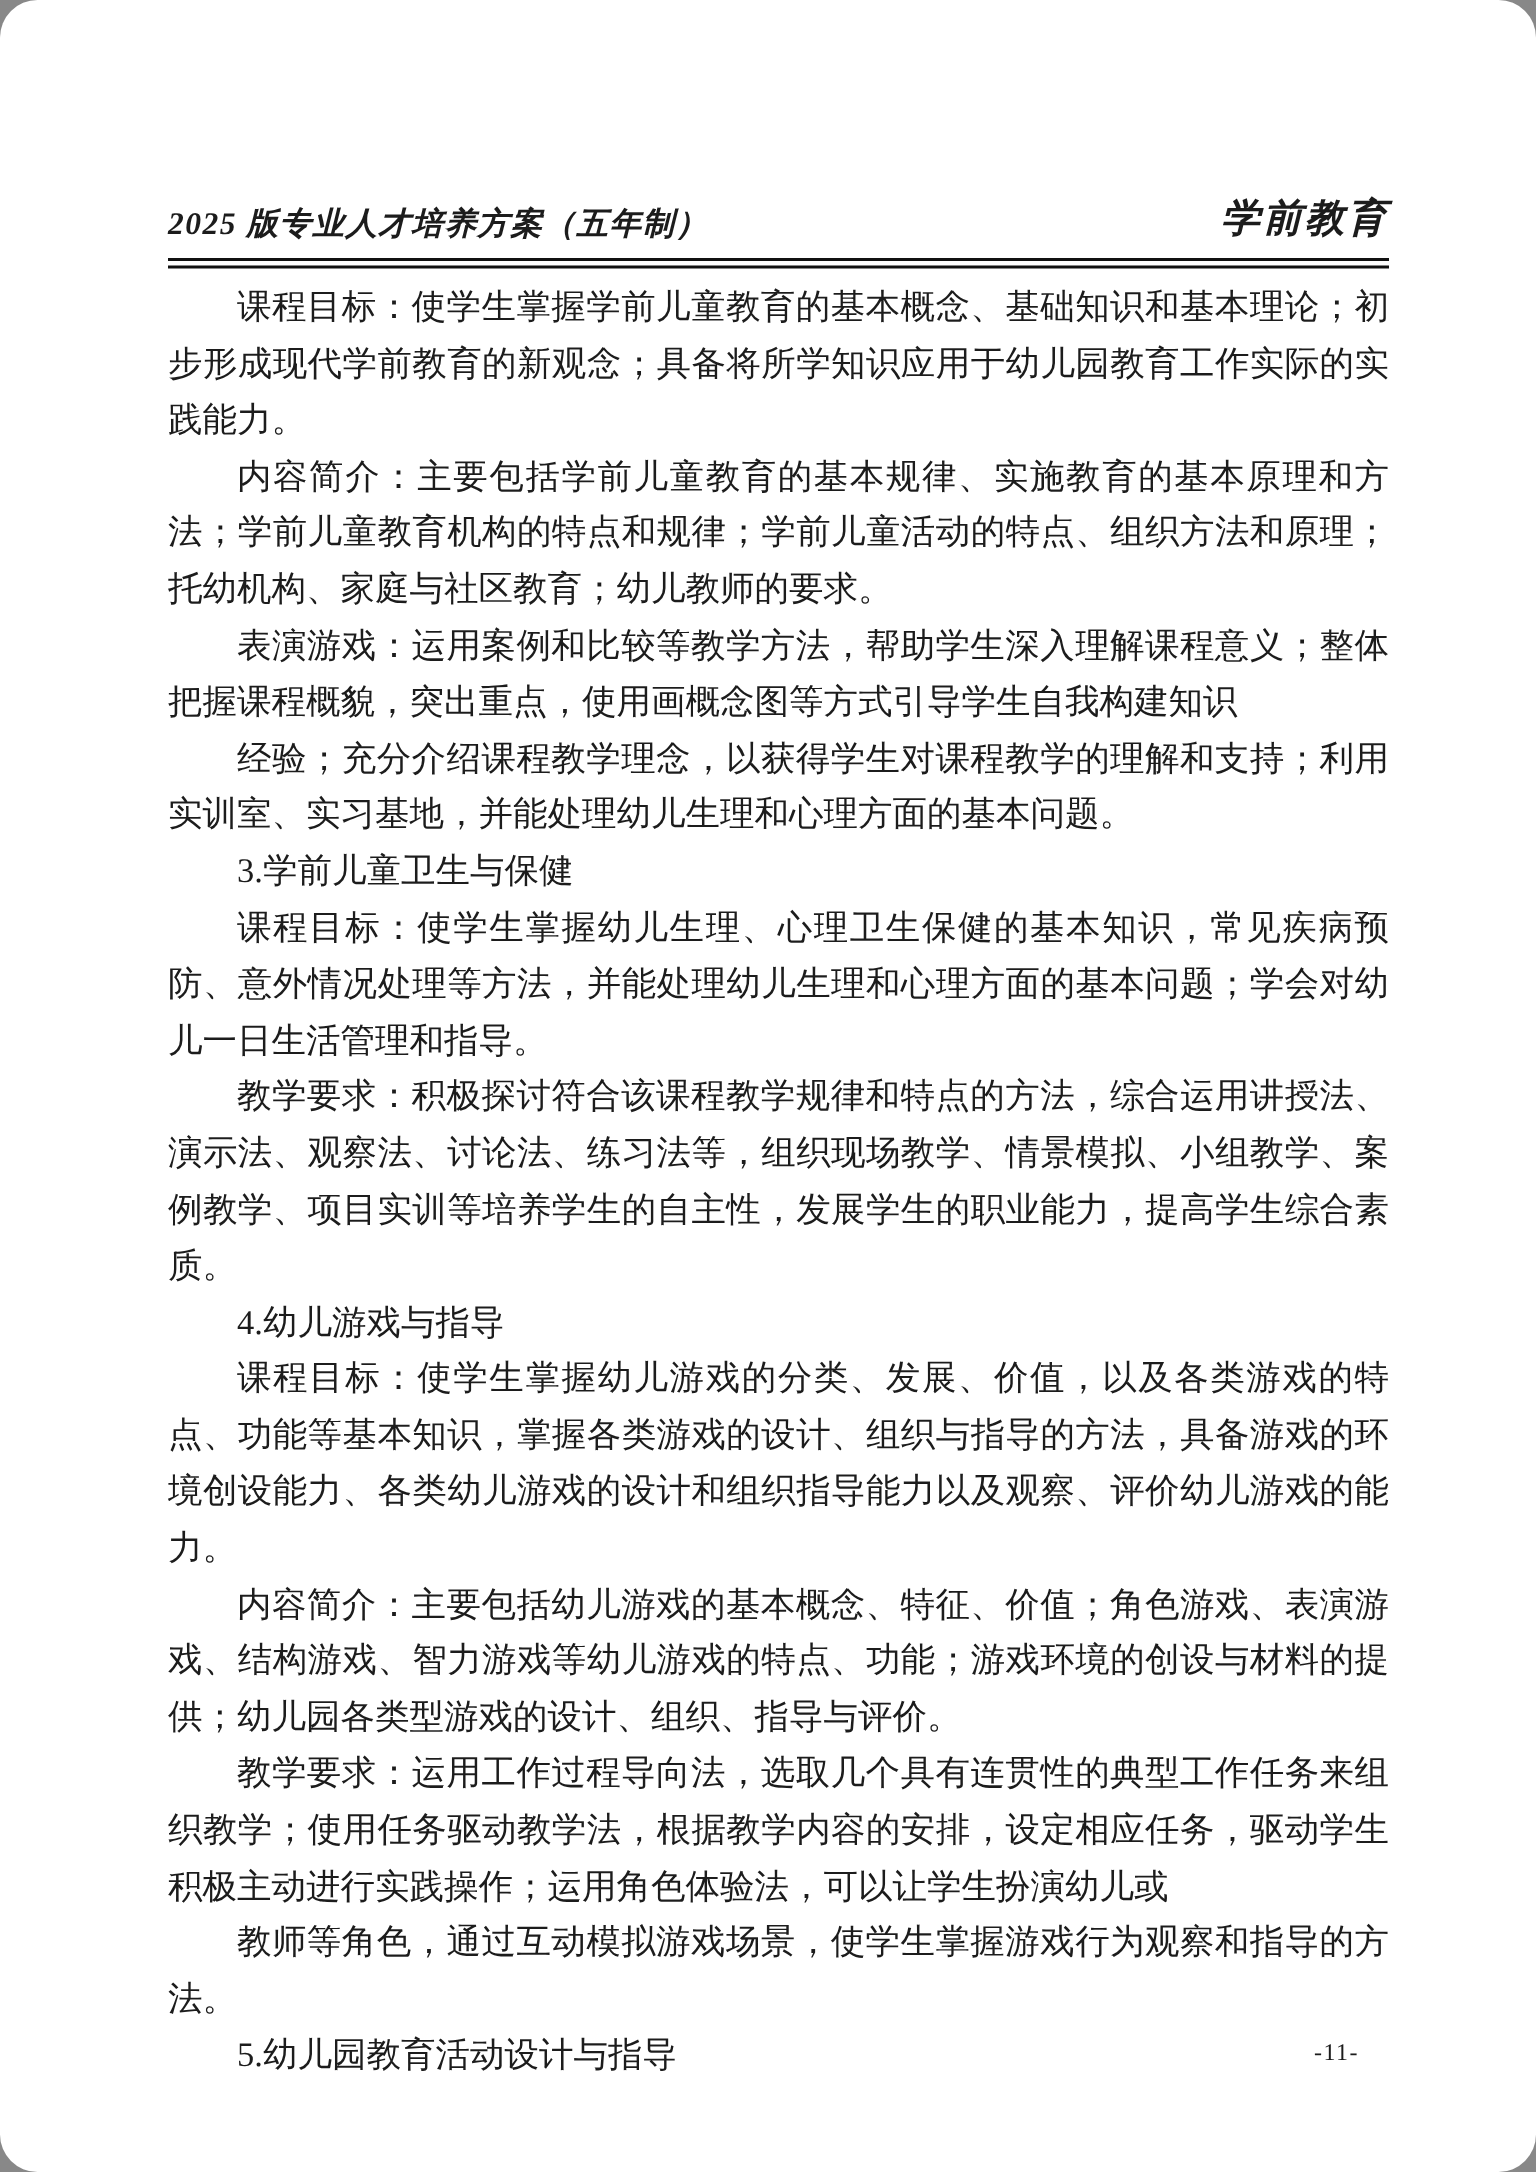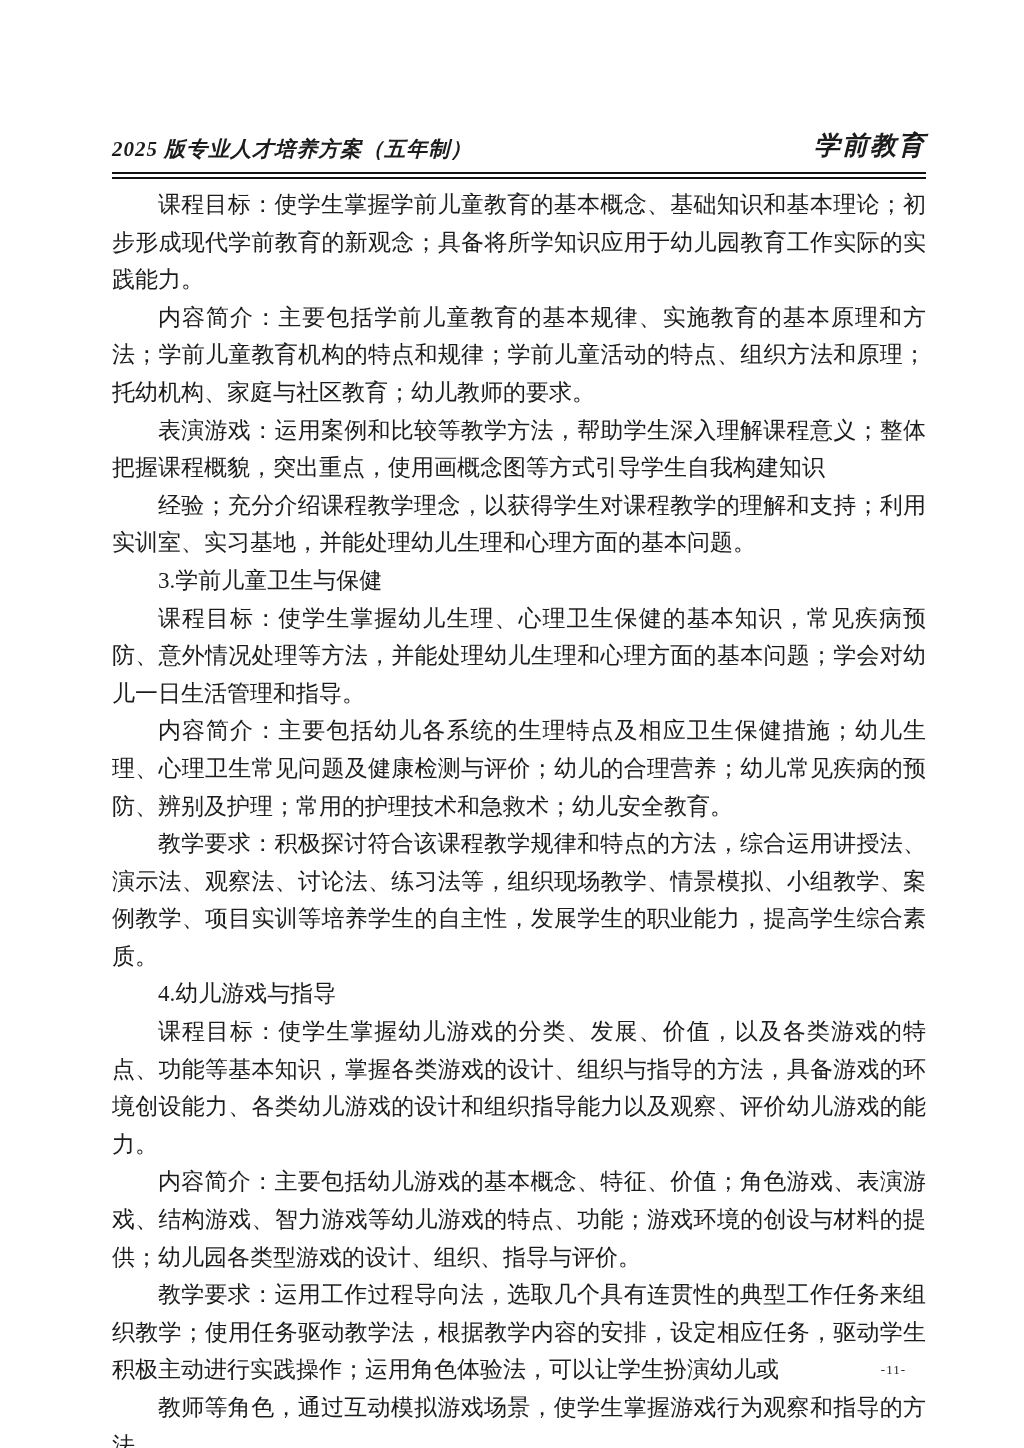--- a/index.html
+++ b/index.html
@@ -8,20 +8,21 @@
     font-family: "Liberation Serif", "DejaVu Serif", serif;
   }
   .page {
     position: relative;
     width: 1024px;
     height: 1448px;
     margin: 0 auto;
     background: #ffffff;
     color: #1c1c1c;
     overflow: hidden;
+    border-radius: 25px;
   }
   .header {
     position: absolute;
     top: 128px;
     left: 112px;
     right: 98px;
     display: flex;
     justify-content: space-between;
     align-items: flex-end;
     padding-bottom: 9px;
@@ -50,42 +51,41 @@
     text-justify: inter-ideograph;
   }
   .content p {
     text-indent: 2em;
     margin: 0;
   }
   .page-number {
     position: absolute;
     bottom: 70px;
     right: 118px;
-    font-size: 13px;
+    font-size: 16px;
     letter-spacing: 1px;
   }
 </style>
 </head>
 <body>
 
 <div class="page">
 
   <div class="header">
     <span class="header-title-left">2025 版专业人才培养方案（五年制）</span>
     <span class="header-title-right">学前教育</span>
   </div>
 
   <div class="content">
     <p>课程目标：使学生掌握学前儿童教育的基本概念、基础知识和基本理论；初步形成现代学前教育的新观念；具备将所学知识应用于幼儿园教育工作实际的实践能力。</p>
     <p>内容简介：主要包括学前儿童教育的基本规律、实施教育的基本原理和方法；学前儿童教育机构的特点和规律；学前儿童活动的特点、组织方法和原理；托幼机构、家庭与社区教育；幼儿教师的要求。</p>
     <p>表演游戏：运用案例和比较等教学方法，帮助学生深入理解课程意义；整体把握课程概貌，突出重点，使用画概念图等方式引导学生自我构建知识</p>
     <p>经验；充分介绍课程教学理念，以获得学生对课程教学的理解和支持；利用实训室、实习基地，并能处理幼儿生理和心理方面的基本问题。</p>
     <p>3.学前儿童卫生与保健</p>
     <p>课程目标：使学生掌握幼儿生理、心理卫生保健的基本知识，常见疾病预防、意外情况处理等方法，并能处理幼儿生理和心理方面的基本问题；学会对幼儿一日生活管理和指导。</p>
-    <p>内容简介：主要包括幼儿各系统的生理特点及相应卫生保健措施；幼儿生理、心理卫生常见问题及健康检测与评价；幼儿的合理营养；幼儿常见疾病的预防、辨别及护理；常用的护理技术和急救术；幼儿安全教育。</p>
     <p>教学要求：积极探讨符合该课程教学规律和特点的方法，综合运用讲授法、演示法、观察法、讨论法、练习法等，组织现场教学、情景模拟、小组教学、案例教学、项目实训等培养学生的自主性，发展学生的职业能力，提高学生综合素质。</p>
     <p>4.幼儿游戏与指导</p>
     <p>课程目标：使学生掌握幼儿游戏的分类、发展、价值，以及各类游戏的特点、功能等基本知识，掌握各类游戏的设计、组织与指导的方法，具备游戏的环境创设能力、各类幼儿游戏的设计和组织指导能力以及观察、评价幼儿游戏的能力。</p>
     <p>内容简介：主要包括幼儿游戏的基本概念、特征、价值；角色游戏、表演游戏、结构游戏、智力游戏等幼儿游戏的特点、功能；游戏环境的创设与材料的提供；幼儿园各类型游戏的设计、组织、指导与评价。</p>
     <p>教学要求：运用工作过程导向法，选取几个具有连贯性的典型工作任务来组织教学；使用任务驱动教学法，根据教学内容的安排，设定相应任务，驱动学生积极主动进行实践操作；运用角色体验法，可以让学生扮演幼儿或</p>
     <p>教师等角色，通过互动模拟游戏场景，使学生掌握游戏行为观察和指导的方法。</p>
     <p>5.幼儿园教育活动设计与指导</p>
   </div>
 
   <div class="page-number">-11-</div>

